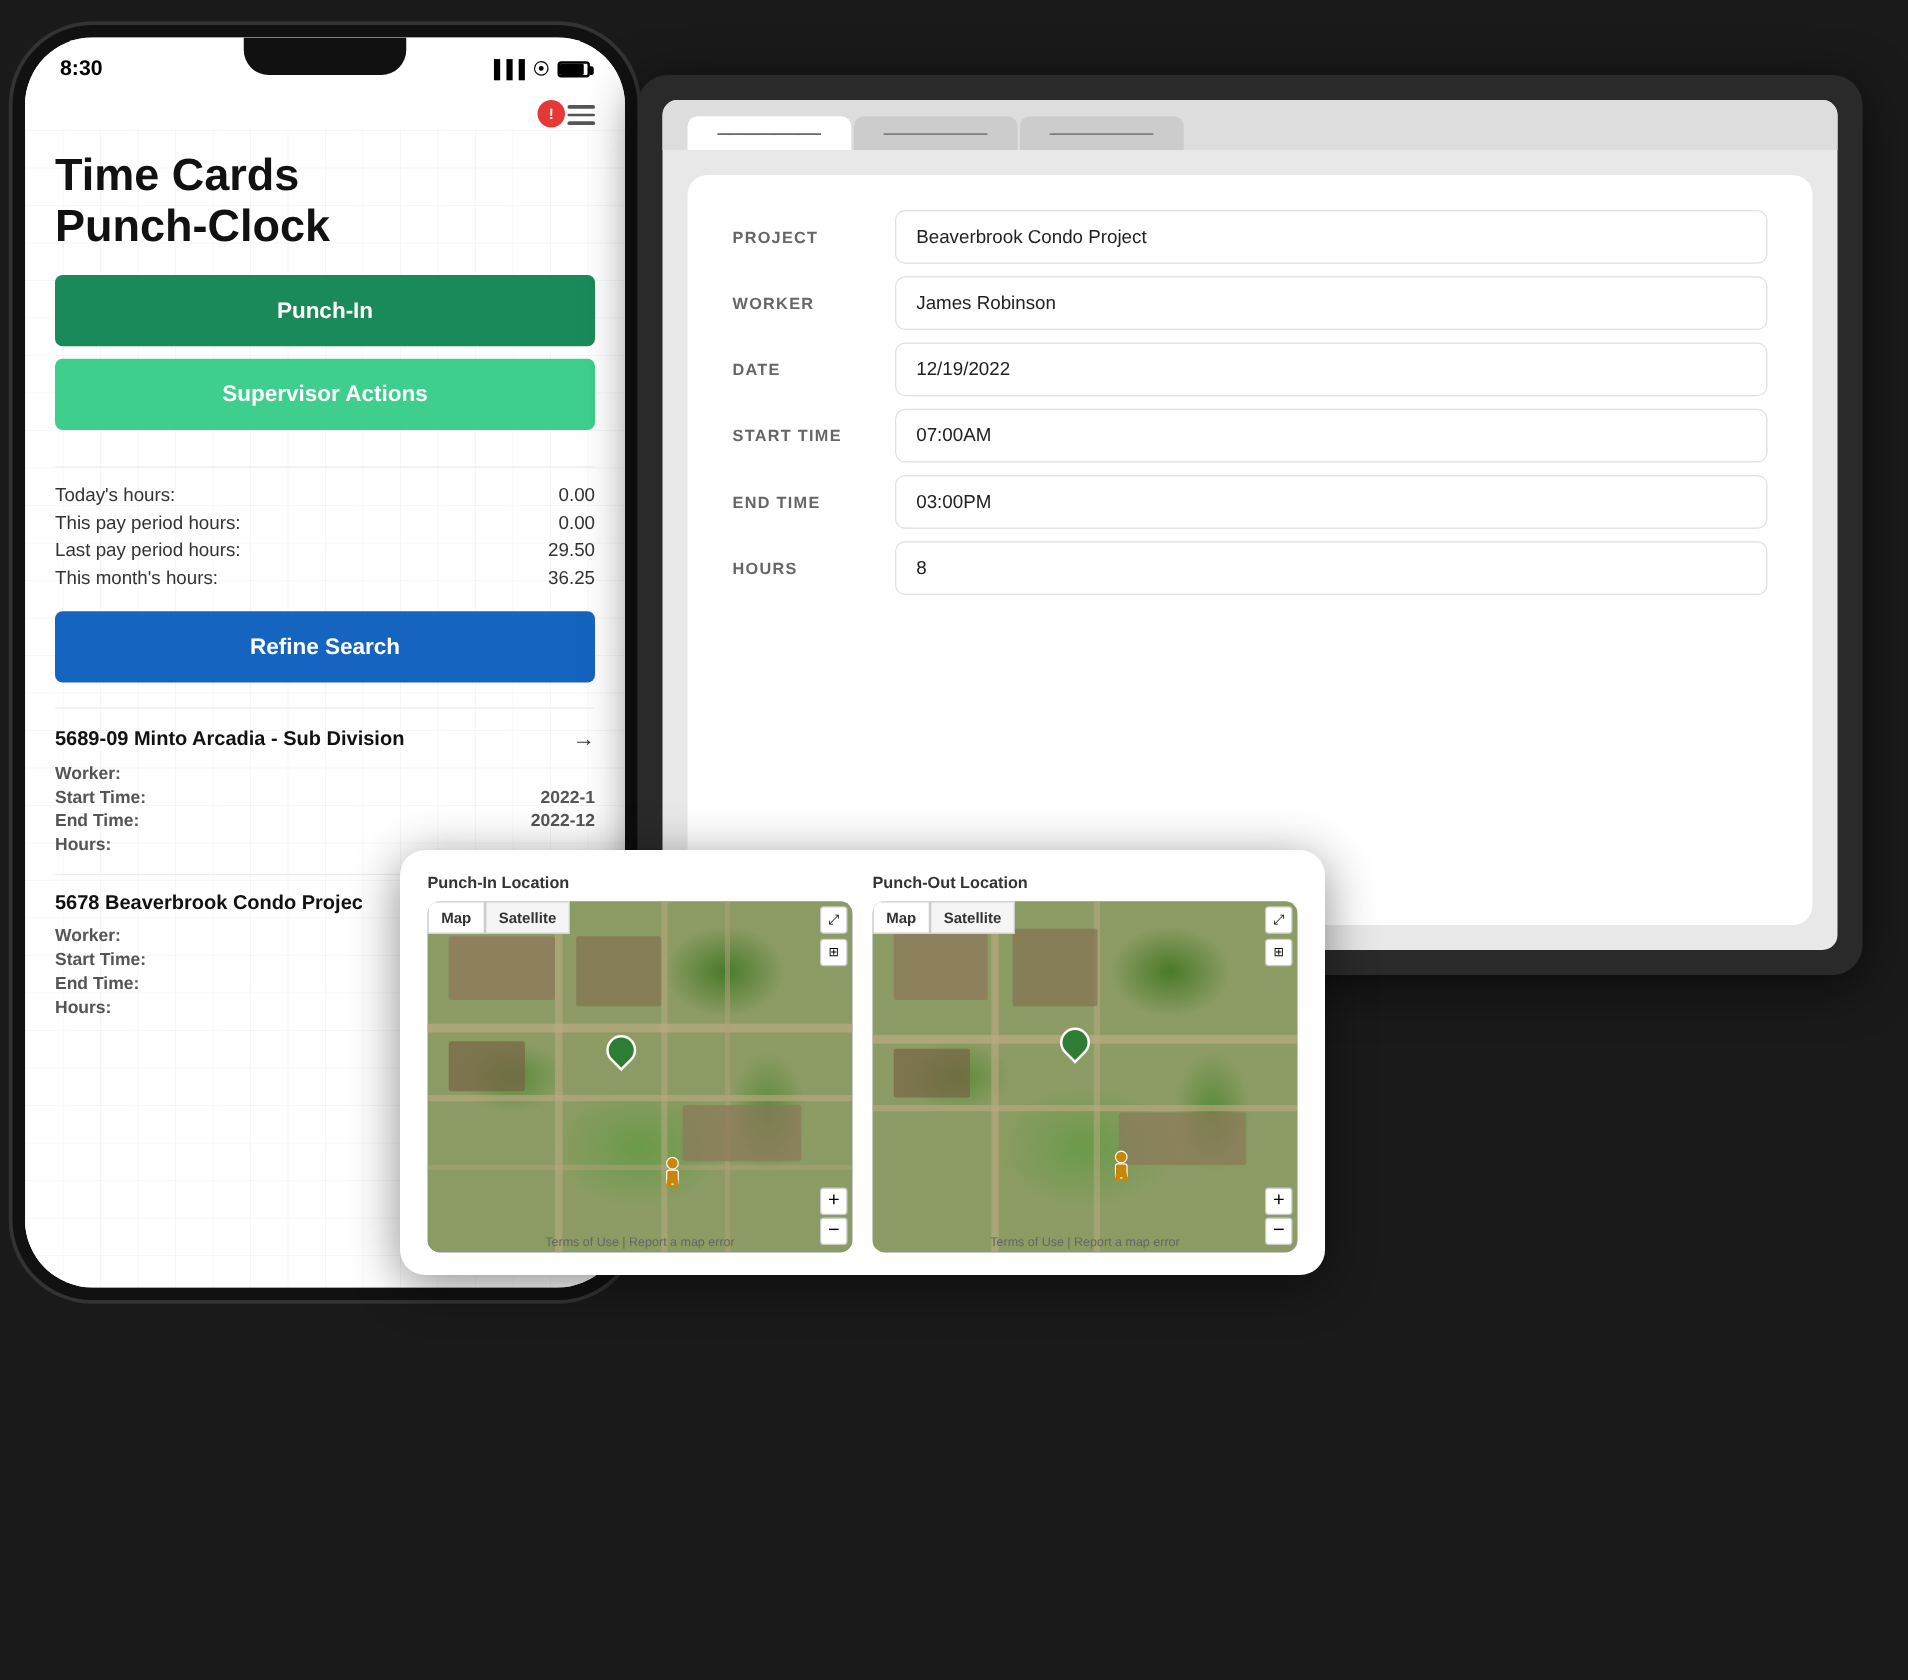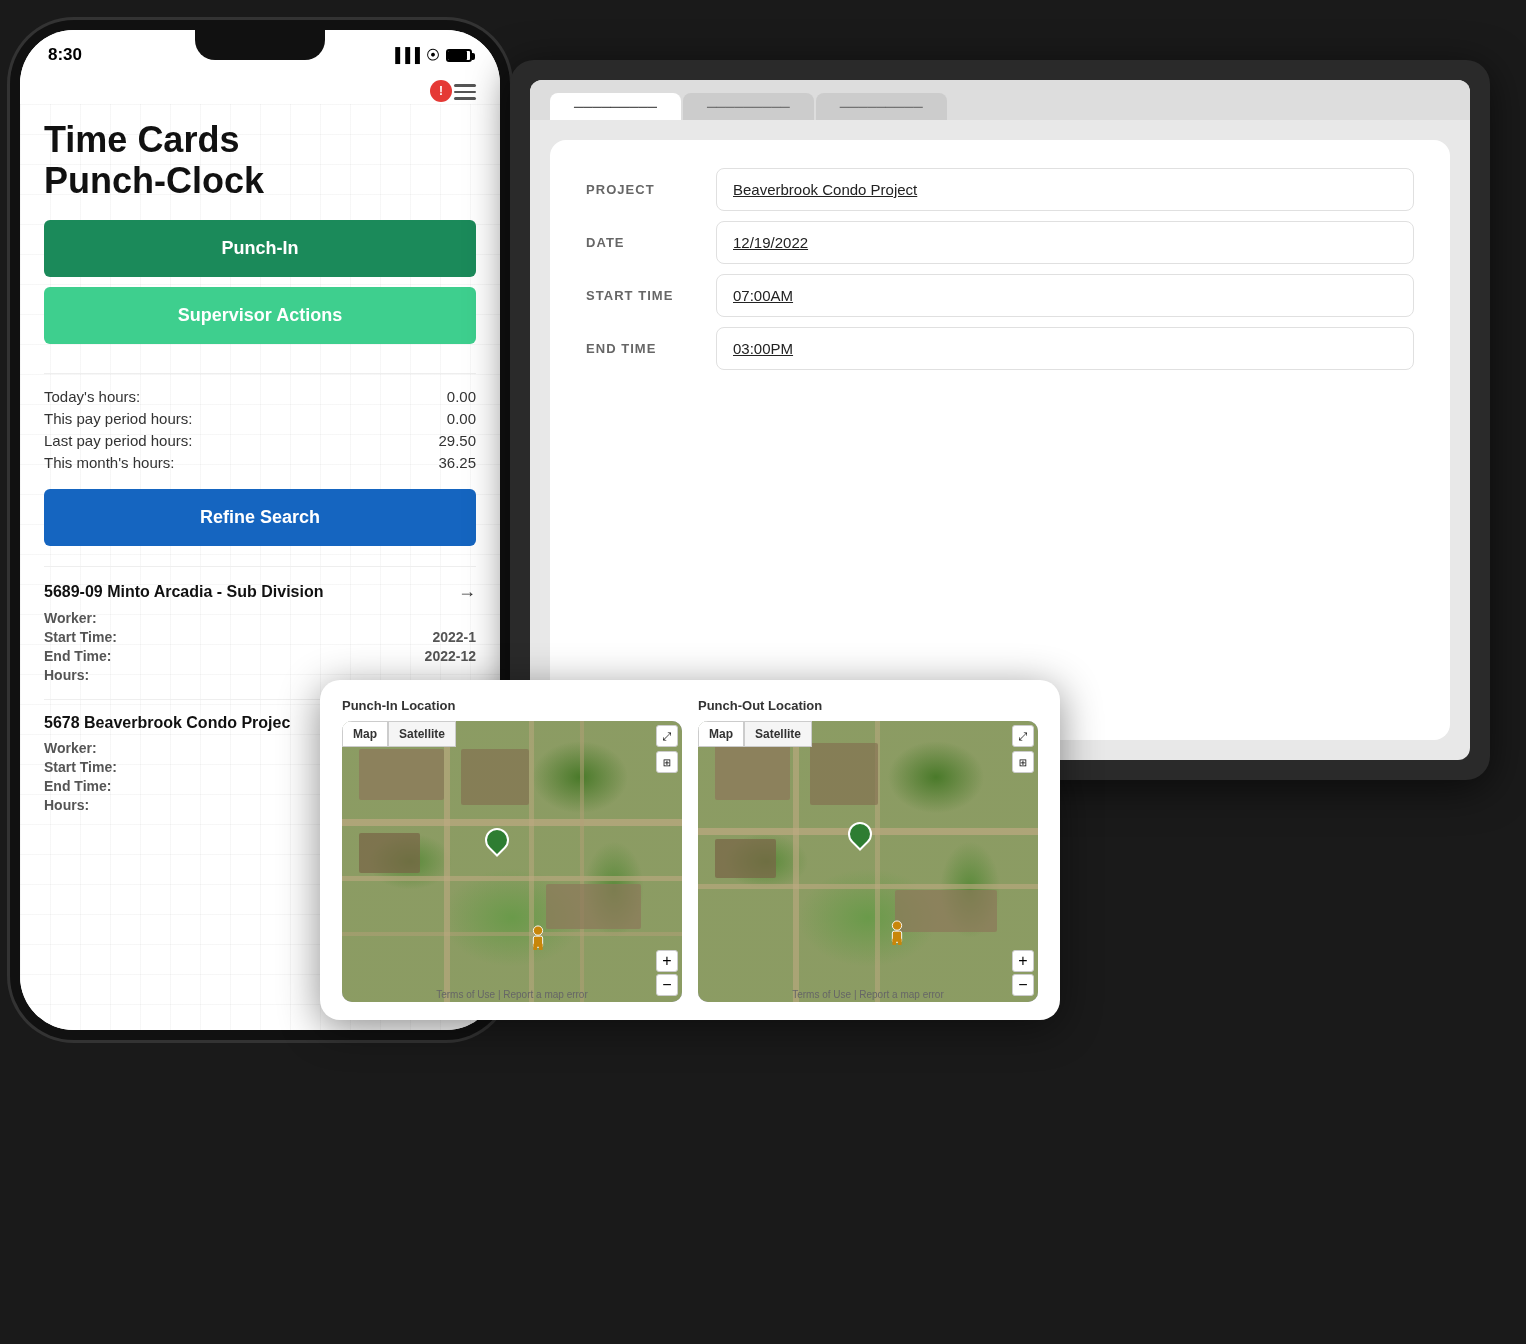--- a/index.html
+++ b/index.html
@@ -287,21 +287,20 @@
     }
     .form-input {
       flex: 1;
       border: 1.5px solid #e0e0e0;
       border-radius: 8px;
       padding: 12px 16px;
       font-size: 15px;
       color: #222;
       background: #fff;
       outline: none;
-      text-decoration: underline;
     }
 
     
     .map-panel {
       position: absolute;
       left: 320px;
       top: 680px;
       width: 740px;
       height: 340px;
       background: #fff;
@@ -568,30 +567,38 @@
       <div class="tablet-tab active">─────────</div>
       <div class="tablet-tab">─────────</div>
       <div class="tablet-tab">─────────</div>
     </div>
     <div class="form-card">
       <div class="form-row">
         <span class="form-label">PROJECT</span>
         <input class="form-input" readonly="" value="Beaverbrook Condo Project" style="">
       </div>
       <div class="form-row">
+        <span class="form-label">WORKER</span>
+        <input class="form-input" readonly="" value="James Robinson" style="">
+      </div>
+      <div class="form-row">
         <span class="form-label">DATE</span>
         <input class="form-input" readonly="" value="12/19/2022" style="">
       </div>
       <div class="form-row">
         <span class="form-label">START TIME</span>
         <input class="form-input" readonly="" value="07:00AM" style="">
       </div>
       <div class="form-row">
         <span class="form-label">END TIME</span>
         <input class="form-input" readonly="" value="03:00PM" style="">
+      </div>
+      <div class="form-row">
+        <span class="form-label">HOURS</span>
+        <input class="form-input" readonly="" value="8" style="">
       </div>
     </div>
   </div>
 </div>
 
 <div class="map-panel">
   <div class="map-cols">
 
     <div class="map-col">
       <div class="map-col-title">Punch-In Location</div>

